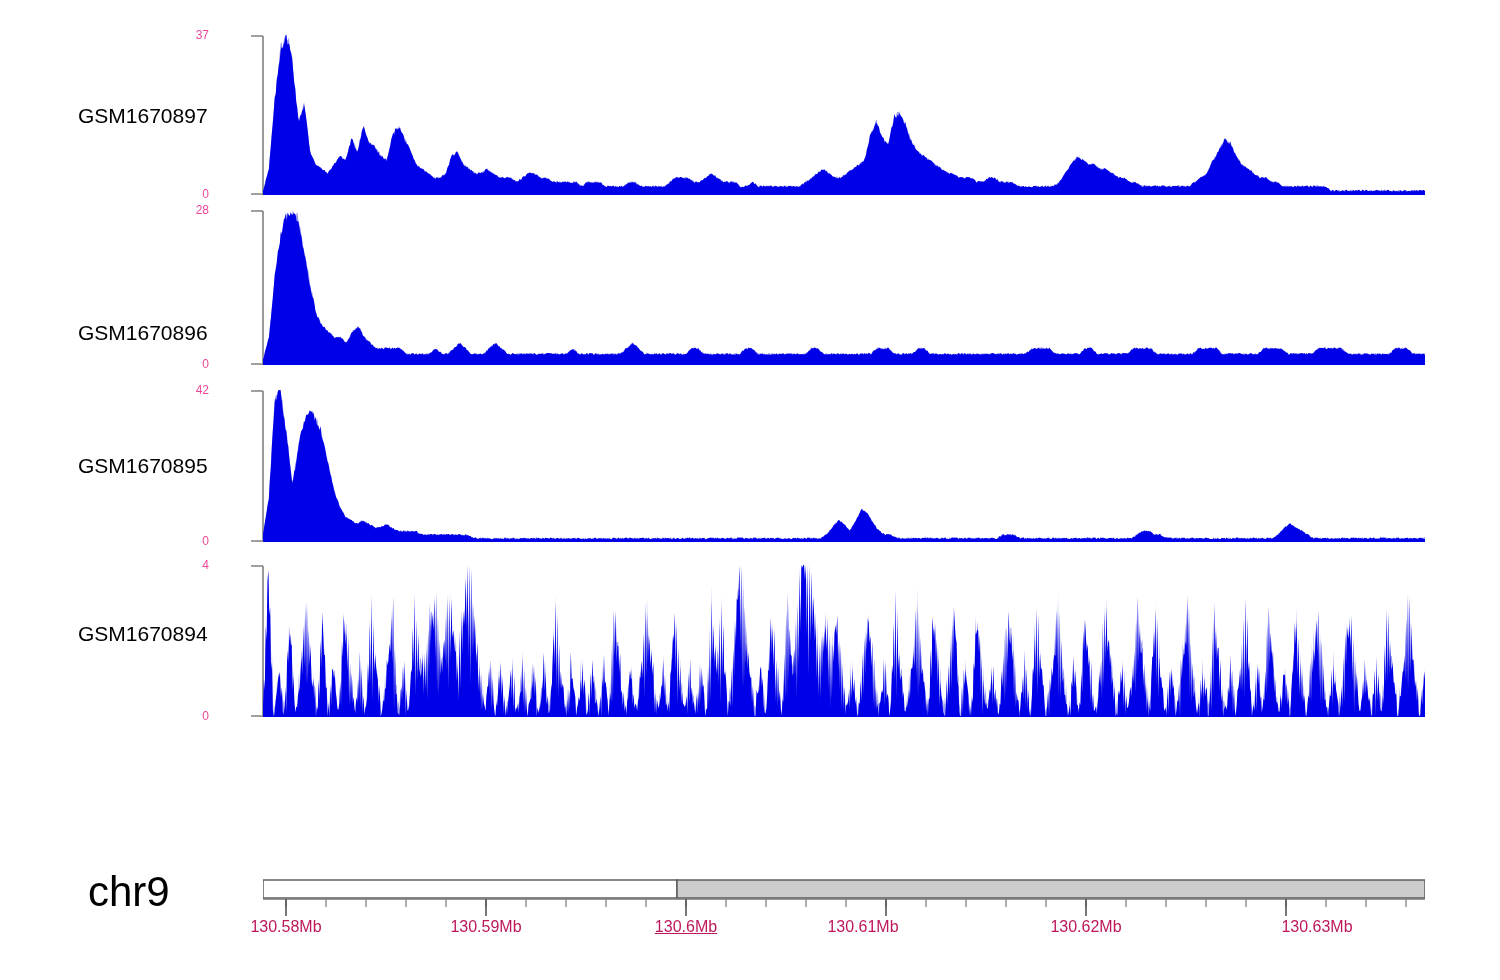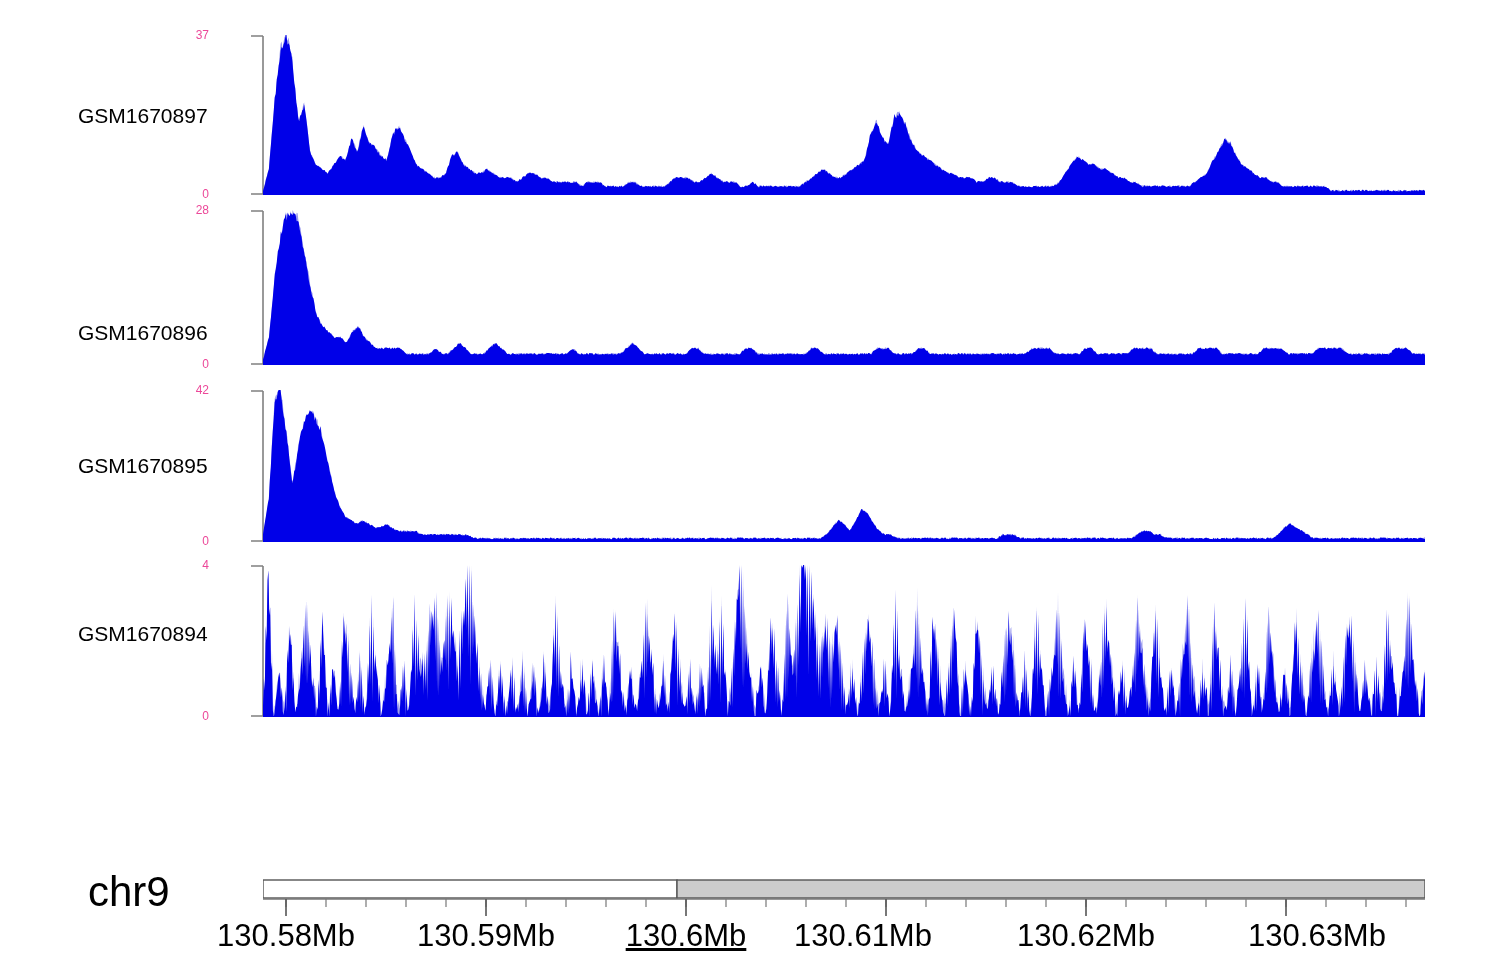--- a/index.html
+++ b/index.html
@@ -29,21 +29,21 @@
   #chrom-label{
     position:absolute;left:88px;top:868px;
     font-size:42px;color:#000;white-space:nowrap;text-align:center;
   }
   #ideogram{position:absolute;left:263px;top:878px;width:1162px;height:22px;}
   #ideogram svg{display:block;width:100%;height:100%;}
   #axis-bottom{position:absolute;left:263px;top:898px;width:1162px;height:22px;}
   #axis-bottom svg{display:block;width:100%;height:100%;}
   .tick-label{
     position:absolute;top:918px;
-    font-size:31px;color:#000000;white-space:nowrap;
+    font-size:16px;color:#be185d;white-space:nowrap;
     transform:translateX(-50%);
   }
 </style>
 </head>
 <body>
 
 <div id="genome-browser">
 
   <div id="tracks-container">
       <div class="track-label" style="top: 104px;">GSM1670897</div>

